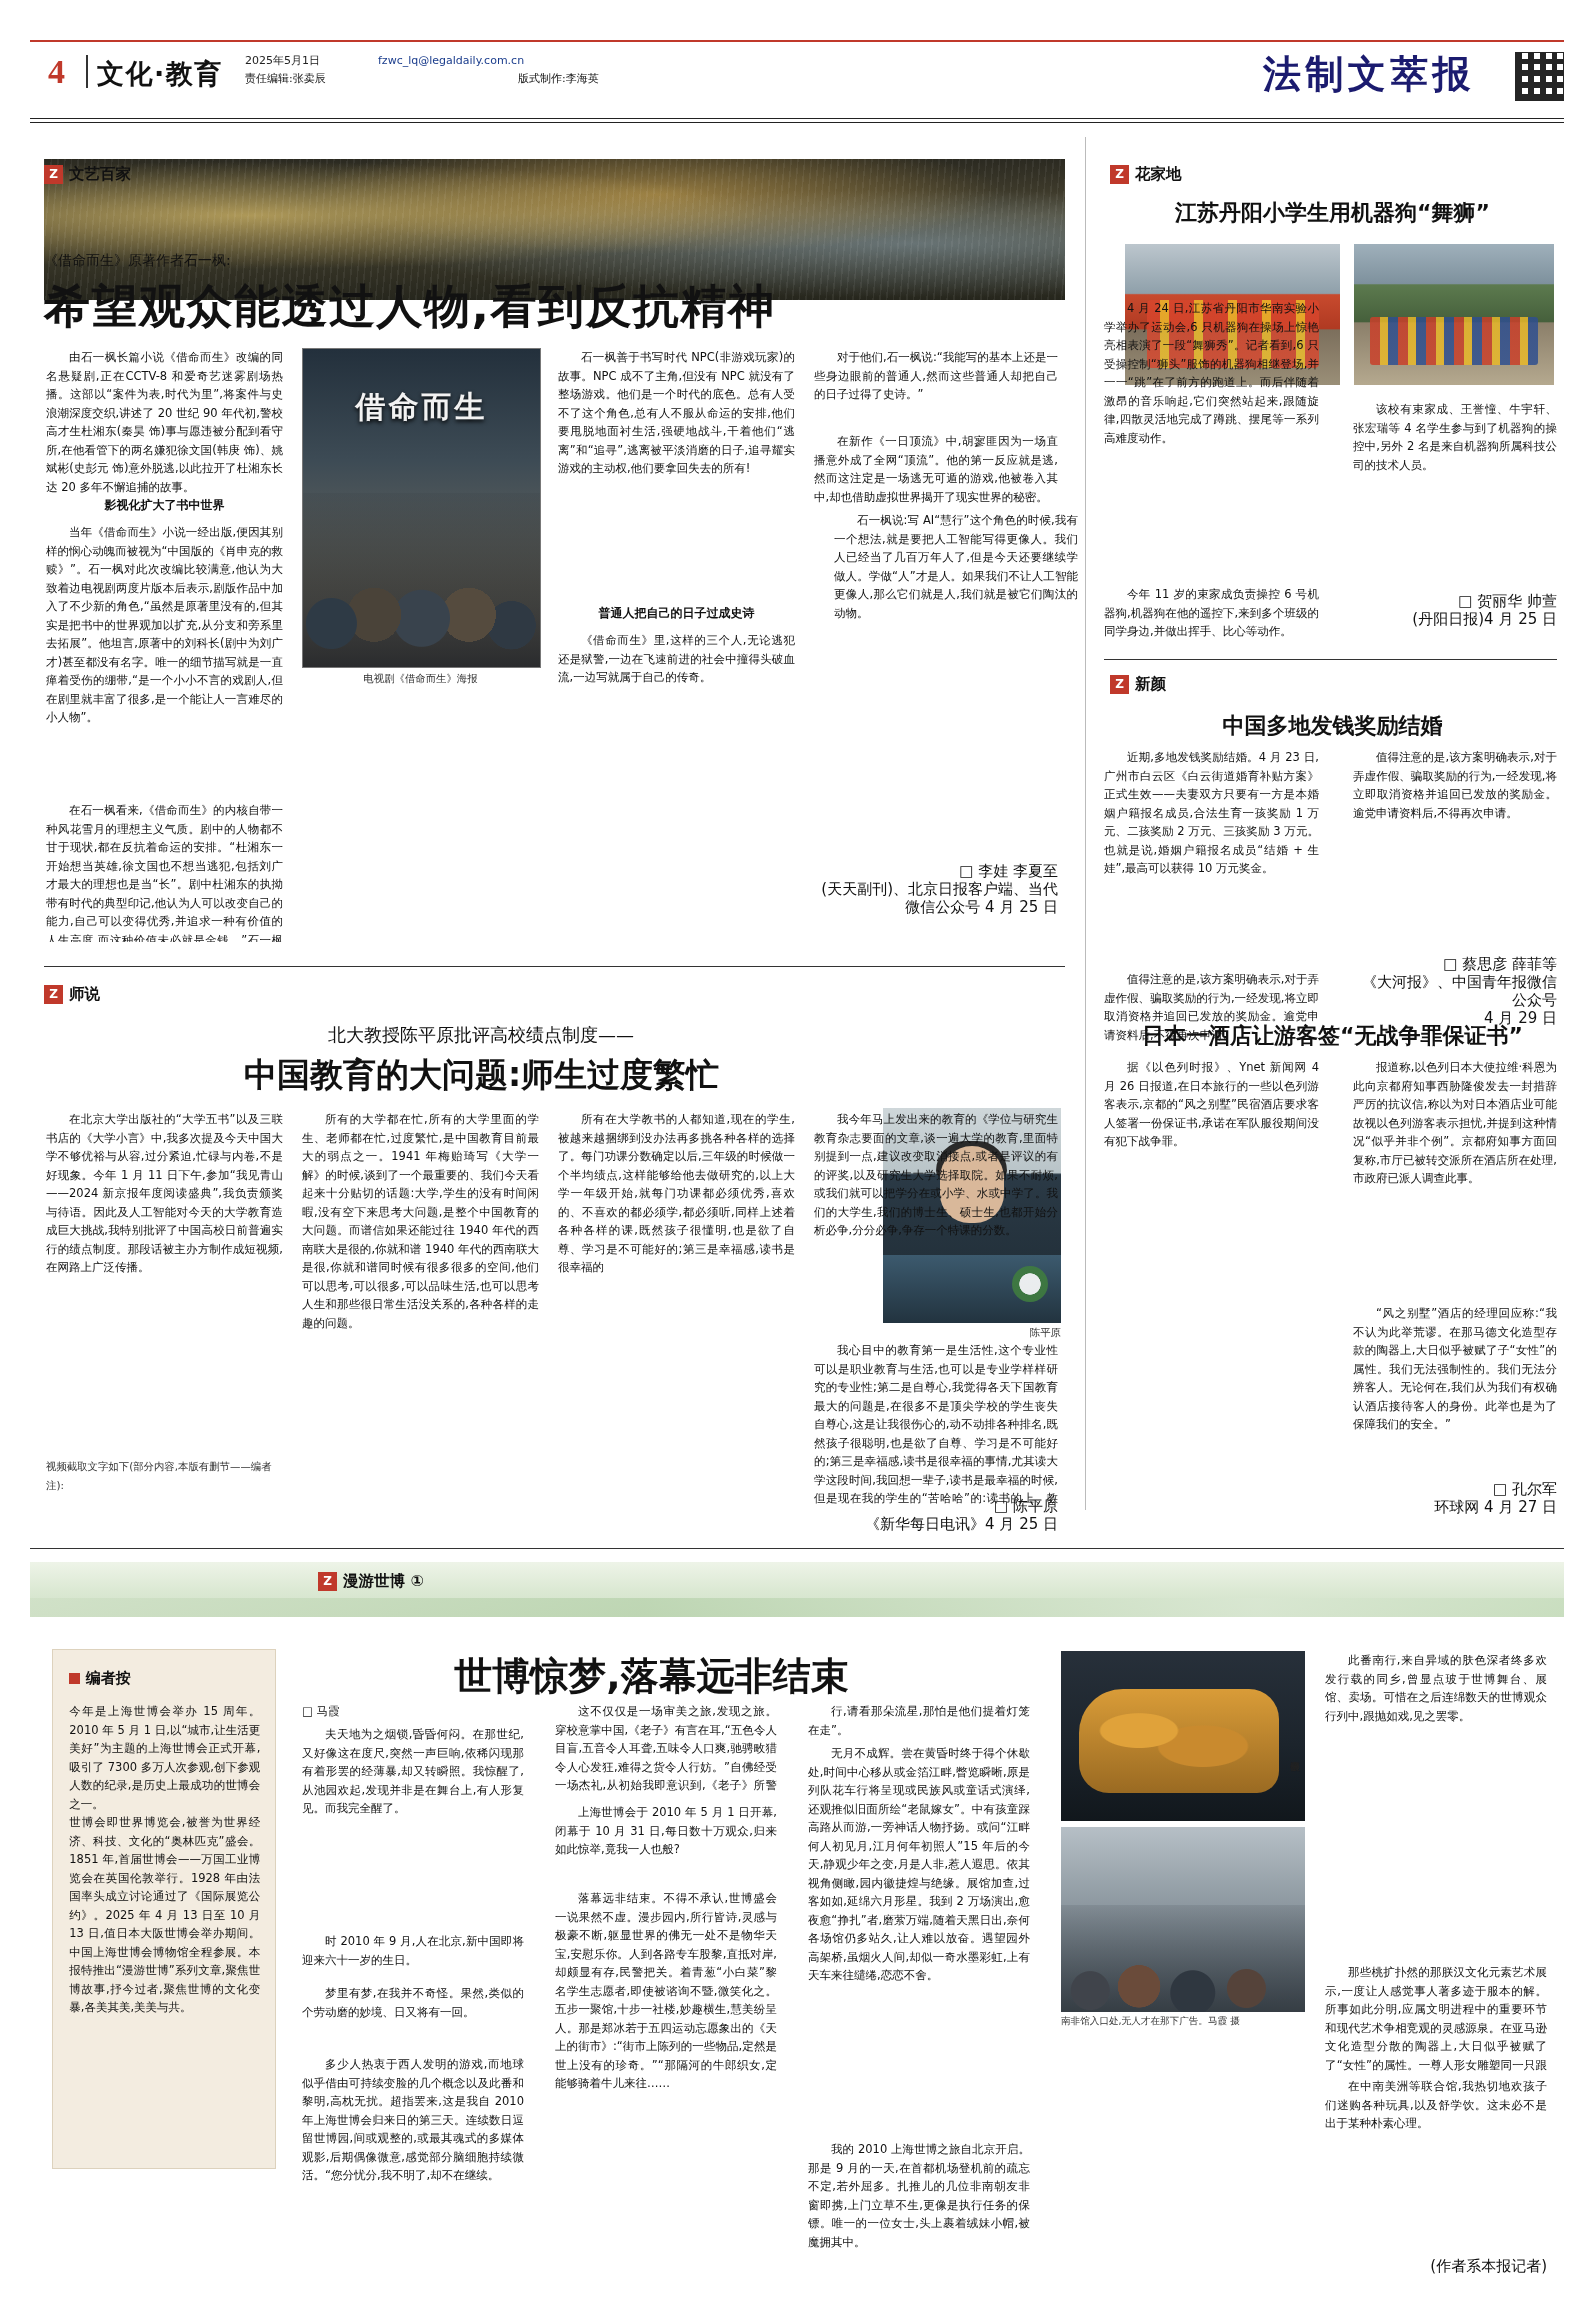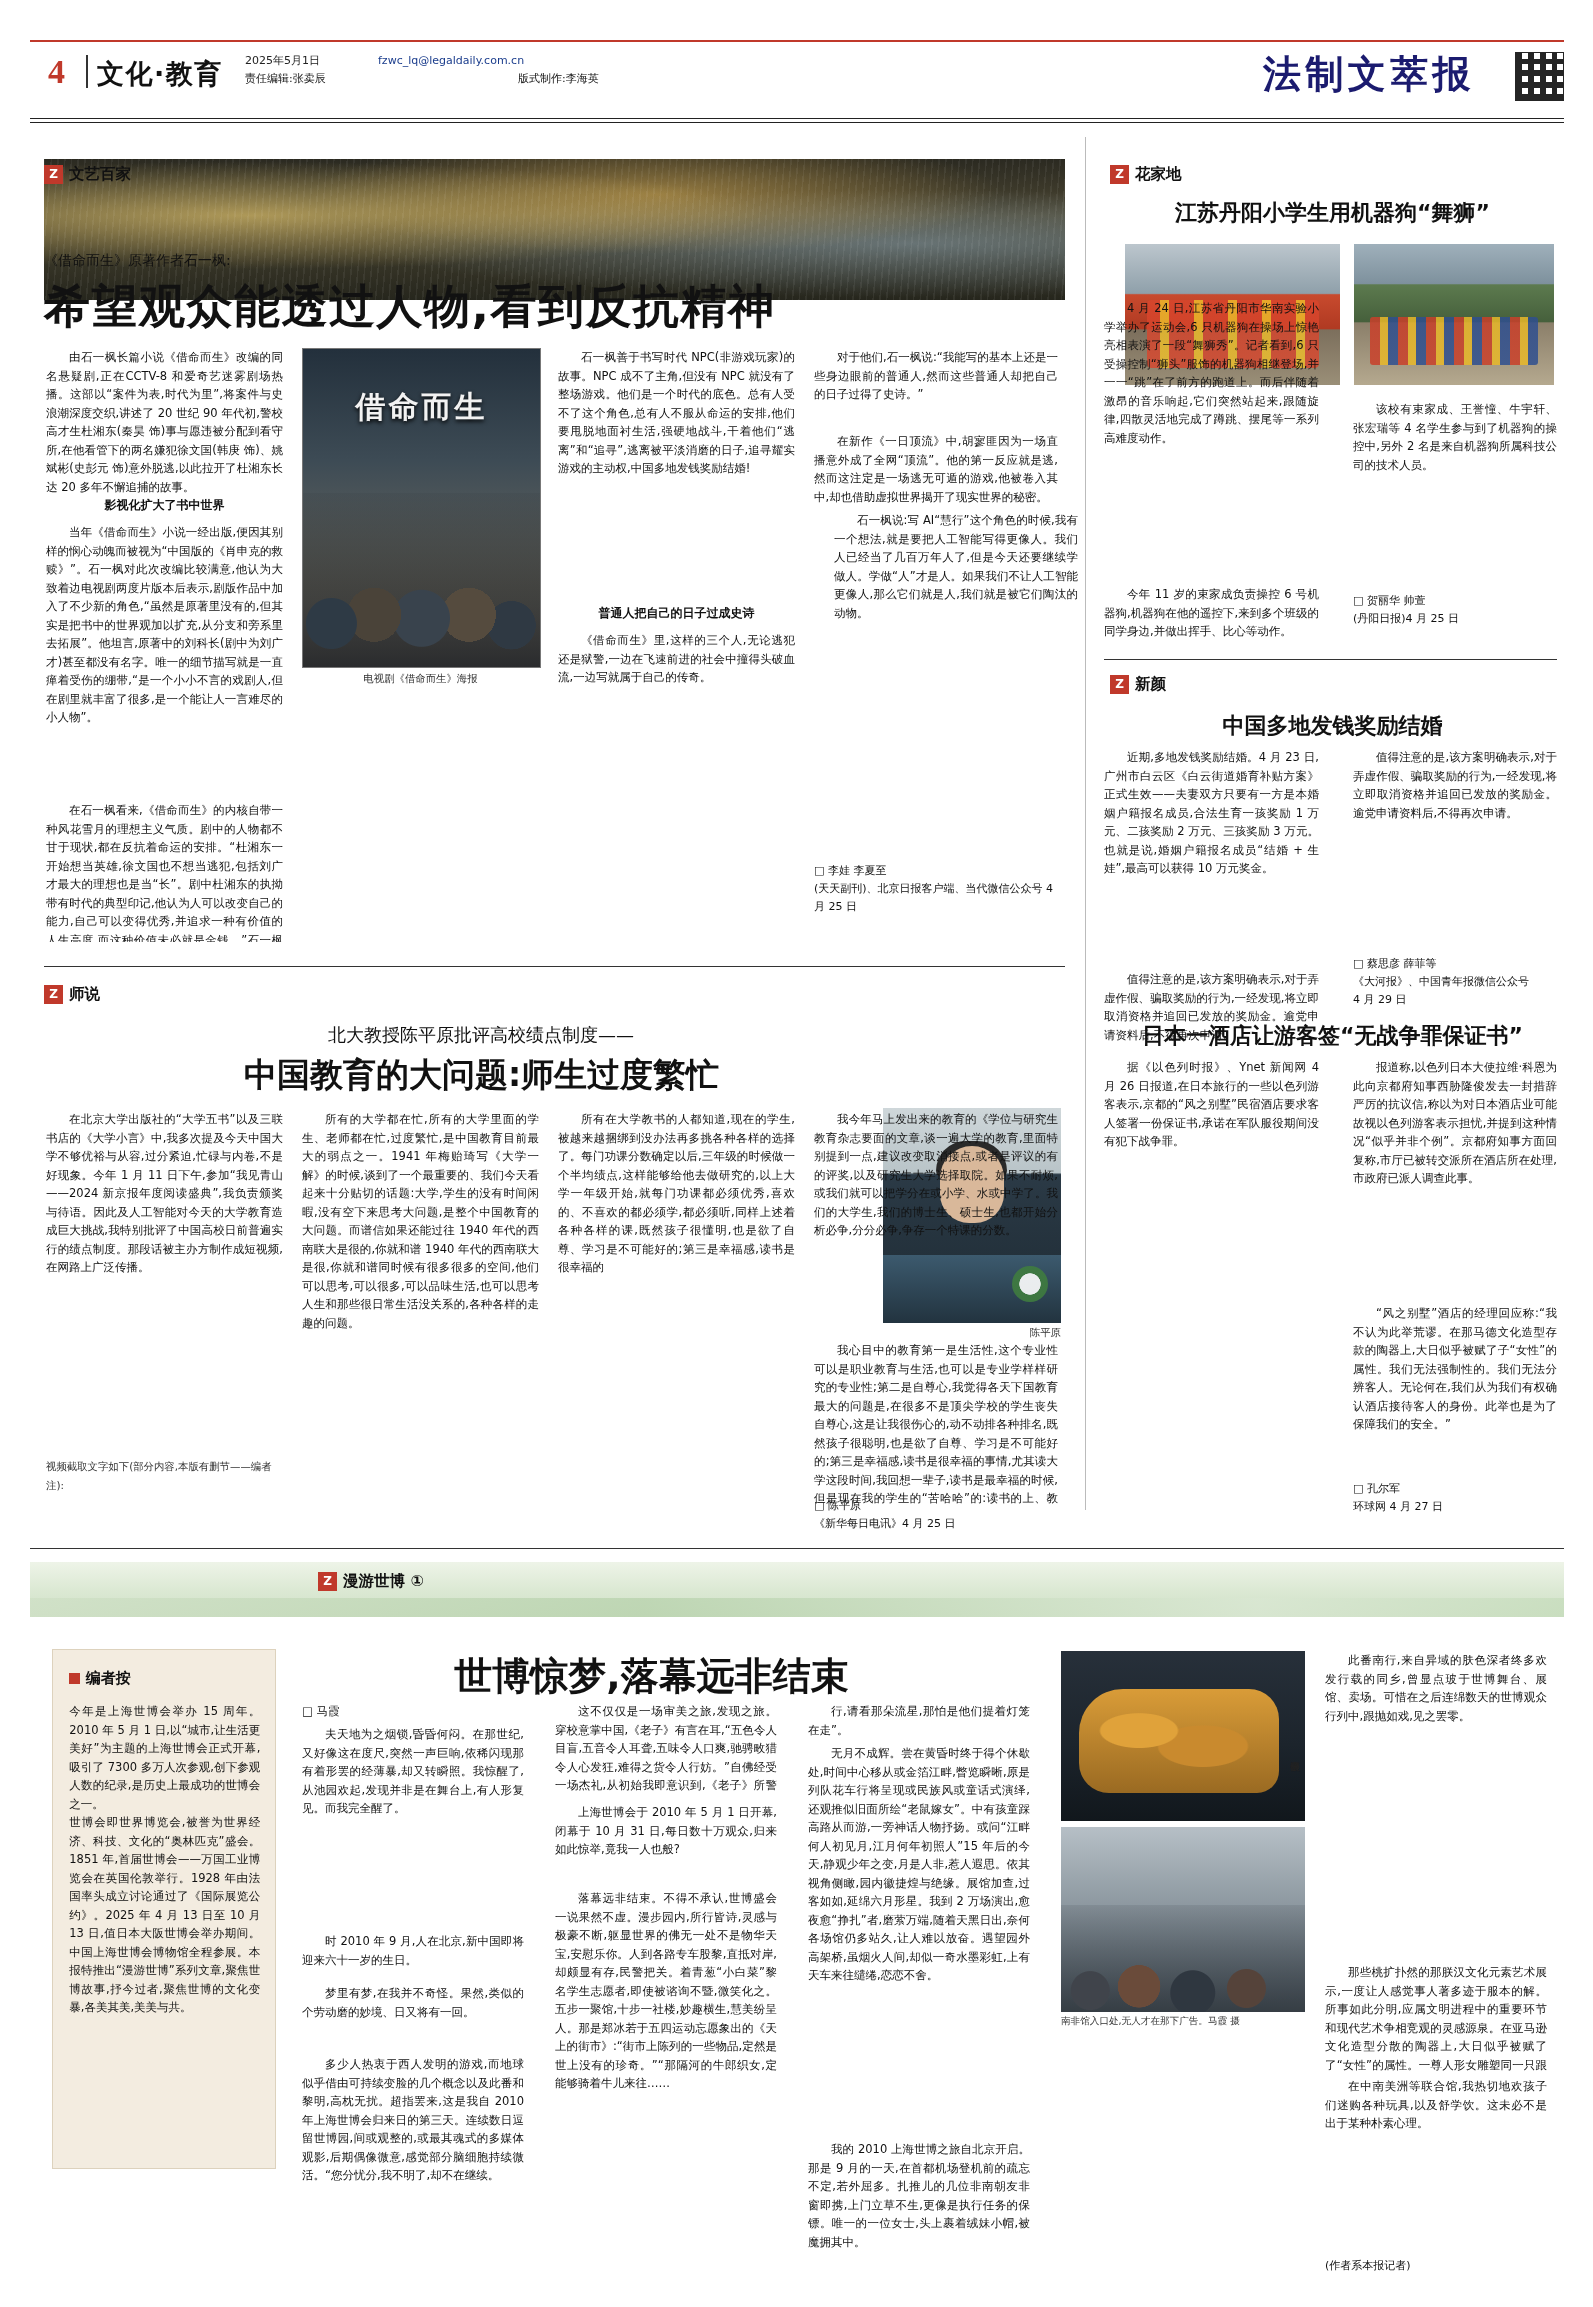--- a/index.html
+++ b/index.html
@@ -107,21 +107,21 @@
   .headline{
     font-weight:bold;font-family:"DejaVu Sans",sans-serif;color:#111;
   }
   .sub-head{
     font-size:12px;font-weight:bold;font-family:"DejaVu Sans",sans-serif;text-align:center;
   }
   .caption{
     font-size:10.4px;font-family:"DejaVu Sans",sans-serif;color:#333;text-align:center;
   }
   .byline{
-    font-size:11px;font-family:"DejaVu Sans",sans-serif;color:#111;text-align:left;line-height:18px;
+    font-size:15px;font-family:"DejaVu Sans",sans-serif;color:#111;text-align:right;line-height:18px;
   }
   
   .lead-photo{
     position:absolute;left:44px;top:159px;width:1021px;height:141px;
     background:
       radial-gradient(ellipse at 20% 40%, rgba(255,220,120,.55), rgba(0,0,0,0) 45%),
       radial-gradient(ellipse at 60% 25%, rgba(255,200,90,.45), rgba(0,0,0,0) 40%),
       radial-gradient(ellipse at 85% 60%, rgba(180,220,255,.35), rgba(0,0,0,0) 45%),
       linear-gradient(180deg,#2b2a21 0%,#4b4632 40%,#26261d 100%);
   }
@@ -294,21 +294,21 @@
     </div>
   <div class="sub-head" style="position:absolute;left:46px;top:497px;width:237px;">影视化扩大了书中世界</div>
   <div class="body-text" style="position:absolute;left:46px;top:523px;width:237px;height:400px;overflow:hidden;">
       <p>当年《借命而生》小说一经出版,便因其别样的悯心动魄而被视为“中国版的《肖申克的救赎》”。石一枫对此次改编比较满意,他认为大致着边电视剧两度片版本后表示,剧版作品中加入了不少新的角色,“虽然是原著里没有的,但其实是把书中的世界观加以扩充,从分支和旁系里去拓展”。他坦言,原著中的刘科长(剧中为刘广才)甚至都没有名字。唯一的细节描写就是一直瘅着受伤的绷带,“是一个小小不言的戏剧人,但在剧里就丰富了很多,是一个能让人一言难尽的小人物”。</p>
     </div>
   <div class="body-text" style="position:absolute;left:46px;top:801px;width:237px;height:141px;overflow:hidden;">
       <p>在石一枫看来,《借命而生》的内核自带一种风花雪月的理想主义气质。剧中的人物都不甘于现状,都在反抗着命运的安排。“杜湘东一开始想当英雄,徐文国也不想当逃犯,包括刘广才最大的理想也是当“长”。剧中杜湘东的执拗带有时代的典型印记,他认为人可以改变自己的能力,自己可以变得优秀,并追求一种有价值的人生高度,而这种价值未必就是金钱。”石一枫希望观众能够透过这样的典型人物,看到角色身上的“不服”,感受到人物不屈的精神,而这种精神恰恰折射着当下的时代特色,是时代背景下的个体精神。</p>
     </div>
 
   <div class="body-text" style="position:absolute;left:558px;top:348px;width:237px;height:244px;overflow:hidden;">
-      <p>石一枫善于书写时代 NPC(非游戏玩家)的故事。NPC 成不了主角,但没有 NPC 就没有了整场游戏。他们是一个时代的底色。总有人受不了这个角色,总有人不服从命运的安排,他们要甩脱地面衬生活,强硬地战斗,干着他们“逃离”和“追寻”,逃离被平淡消磨的日子,追寻耀实游戏的主动权,中国多地发钱奖励结婚!</p>
+      <p>石一枫善于书写时代 NPC(非游戏玩家)的故事。NPC 成不了主角,但没有 NPC 就没有了整场游戏。他们是一个时代的底色。总有人受不了这个角色,总有人不服从命运的安排,他们要甩脱地面衬生活,强硬地战斗,干着他们“逃离”和“追寻”,逃离被平淡消磨的日子,追寻耀实游戏的主动权,他们要拿回失去的所有!</p>
     </div>
   <div class="sub-head" style="position:absolute;left:558px;top:605px;width:237px;">普通人把自己的日子过成史诗</div>
   <div class="body-text" style="position:absolute;left:558px;top:631px;width:237px;height:311px;overflow:hidden;">
       <p>《借命而生》里,这样的三个人,无论逃犯还是狱警,一边在飞速前进的社会中撞得头破血流,一边写就属于自己的传奇。</p>
     </div>
 
   <div class="body-text" style="position:absolute;left:814px;top:348px;width:244px;height:81px;overflow:hidden;">
       <p>对于他们,石一枫说:“我能写的基本上还是一些身边眼前的普通人,然而这些普通人却把自己的日子过得了史诗。”</p>
     </div>
   <div class="body-text" style="position:absolute;left:814px;top:432px;width:244px;height:74px;overflow:hidden;">

